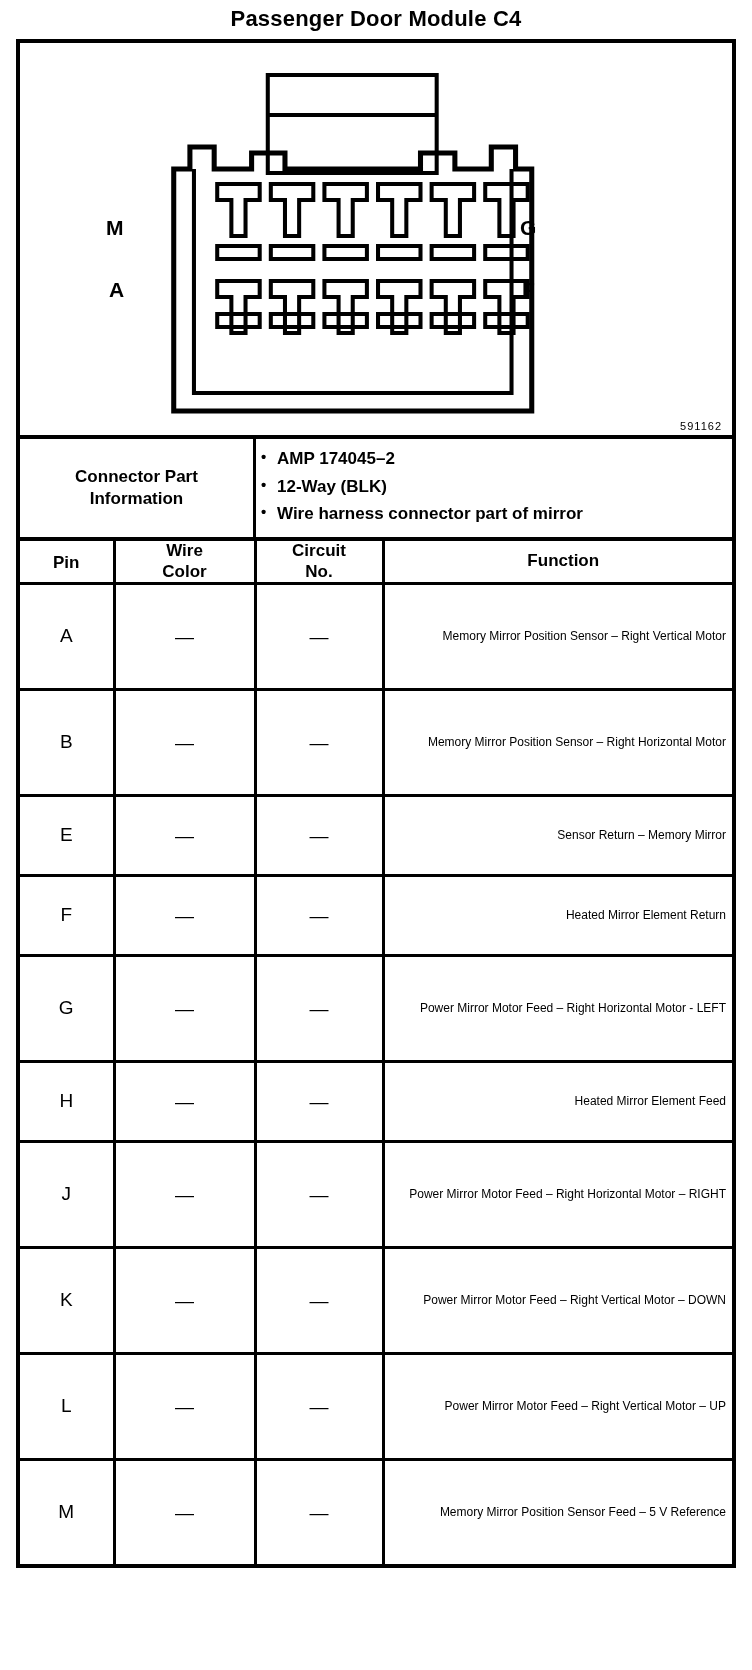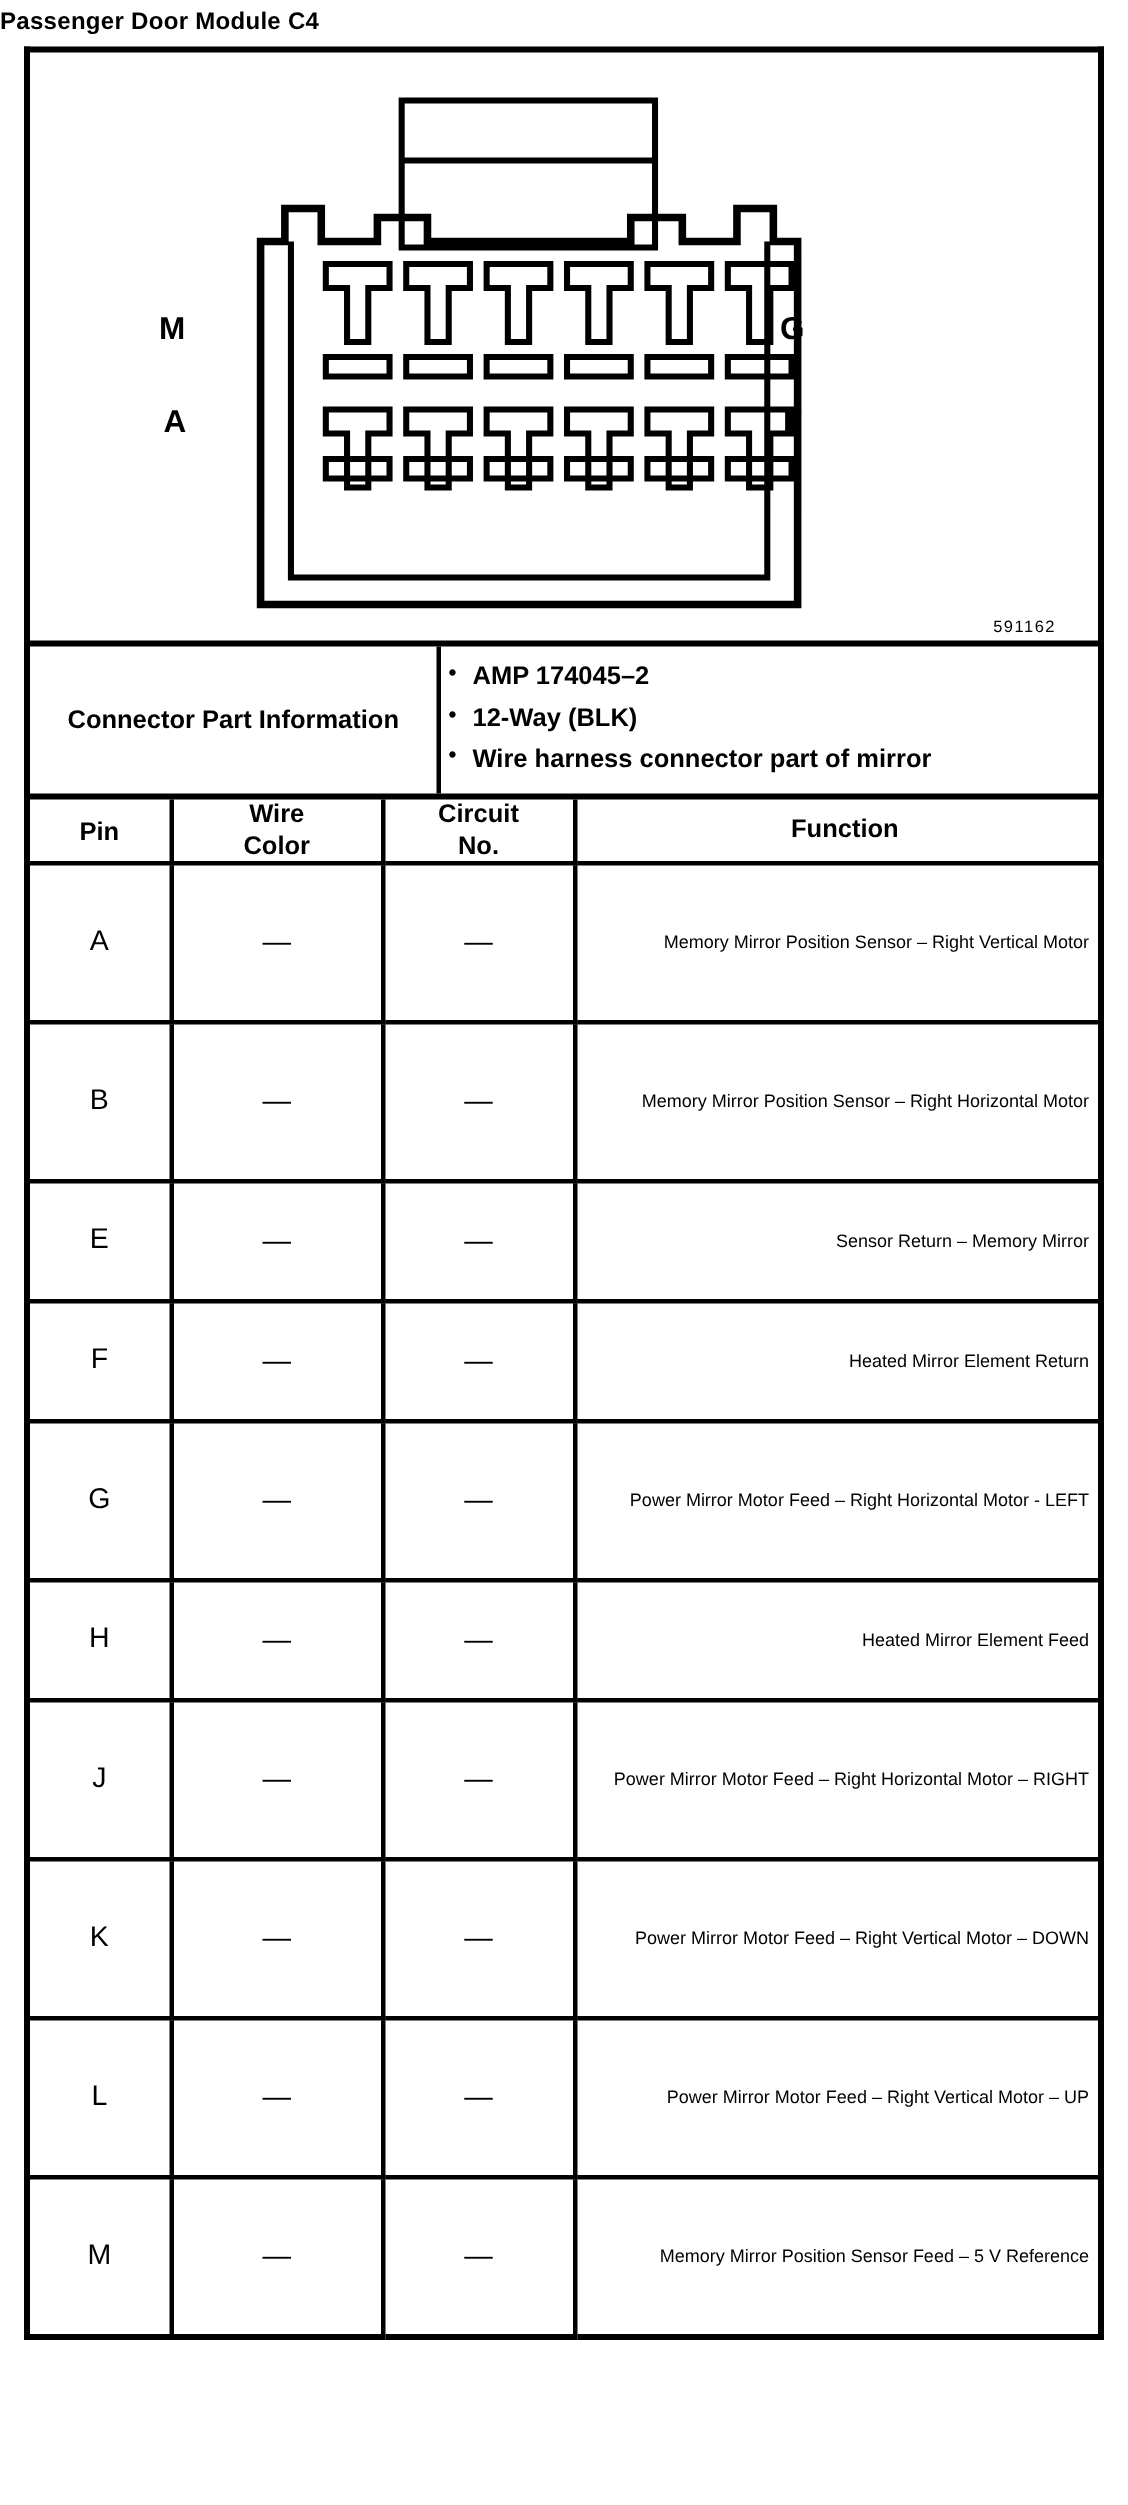--- a/index.html
+++ b/index.html
@@ -11,22 +11,22 @@
     width: 752px;
     height: 1670px;
     font-family: "Liberation Sans", sans-serif;
     color: #000000;
     position: relative;
     overflow: hidden;
   }
 
   
   .page-title {
-    text-align: left;
-    font-size: 16px;
+    text-align: center;
+    font-size: 22px;
     font-weight: bold;
     letter-spacing: 0.2px;
     padding-top: 6px;
     padding-bottom: 7px;
   }
 
   
   .sheet {
     margin: 0 16px 0 16px;
     border: 4px solid #000;
@@ -44,21 +44,21 @@
 
   .drawing {
     position: absolute;
     left: 0; top: 0;
     width: 100%;
     height: 100%;
   }
 
   .ref-number {
     position: absolute;
-    right: 28px;
+    right: 10px;
     bottom: 3px;
     font-size: 11px;
     font-family: "Liberation Sans", sans-serif;
     letter-spacing: 1px;
   }
 
   
   .pin-letter {
     position: absolute;
     font-size: 21px;
@@ -69,21 +69,21 @@
   .pin-letter.a { left: 89px;  top: 235px; }
   .pin-letter.g { left: 500px; top: 172.5px; }
   .pin-letter.f { left: 502px; top: 235px; }
 
   
   .part-info {
     display: flex;
     border-bottom: 4px solid #000;
   }
   .part-info-label {
-    width: 274px;
+    width: 236px;
     box-sizing: border-box;
     border-right: 3px solid #000;
     display: flex;
     align-items: center;
     justify-content: center;
     text-align: center;
     font-size: 17px;
     font-weight: bold;
     line-height: 1.28;
     padding: 12px 8px;

